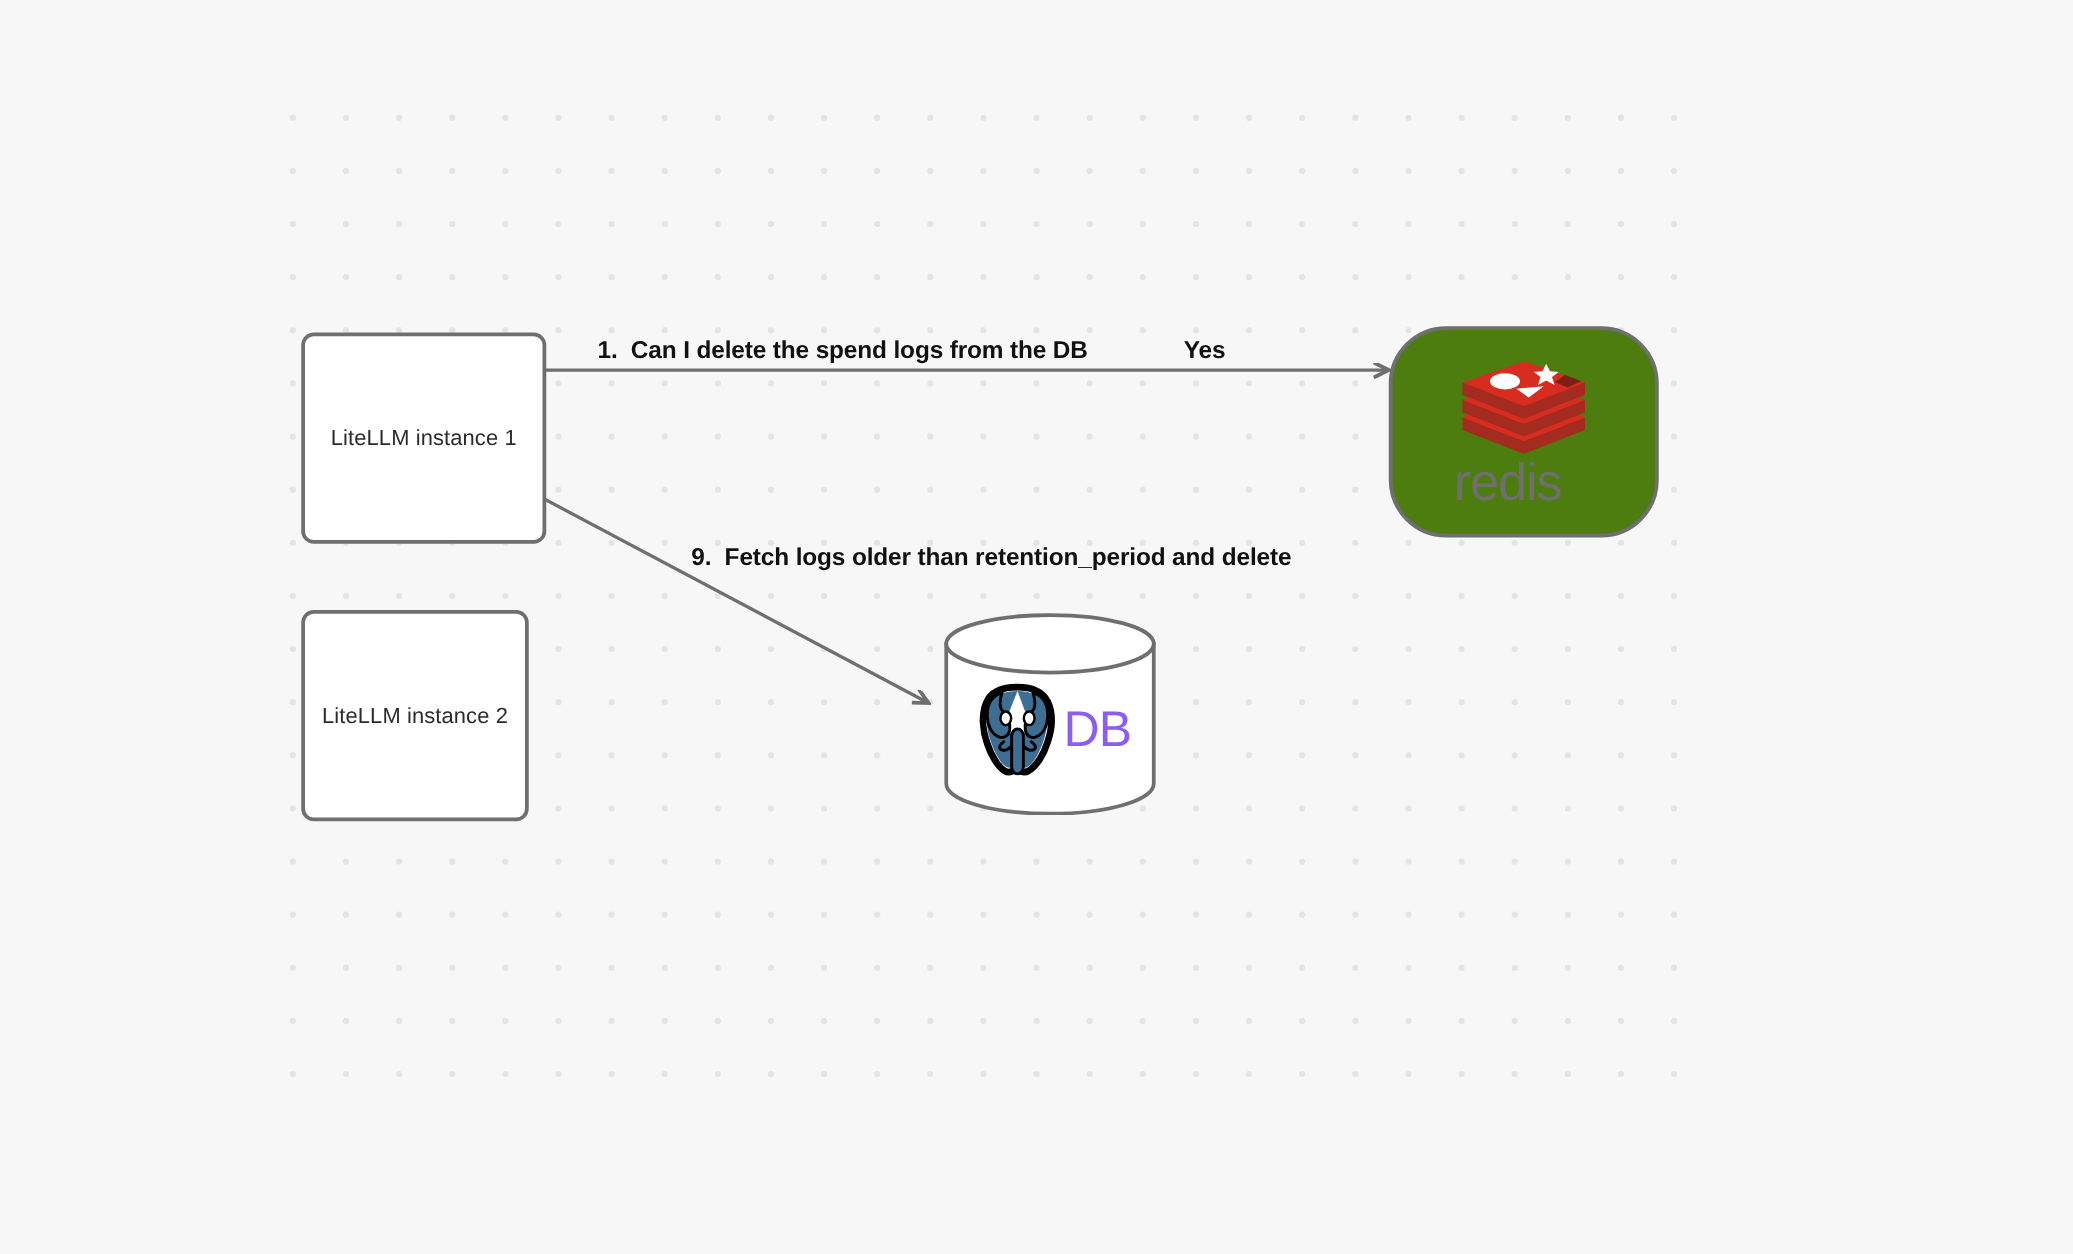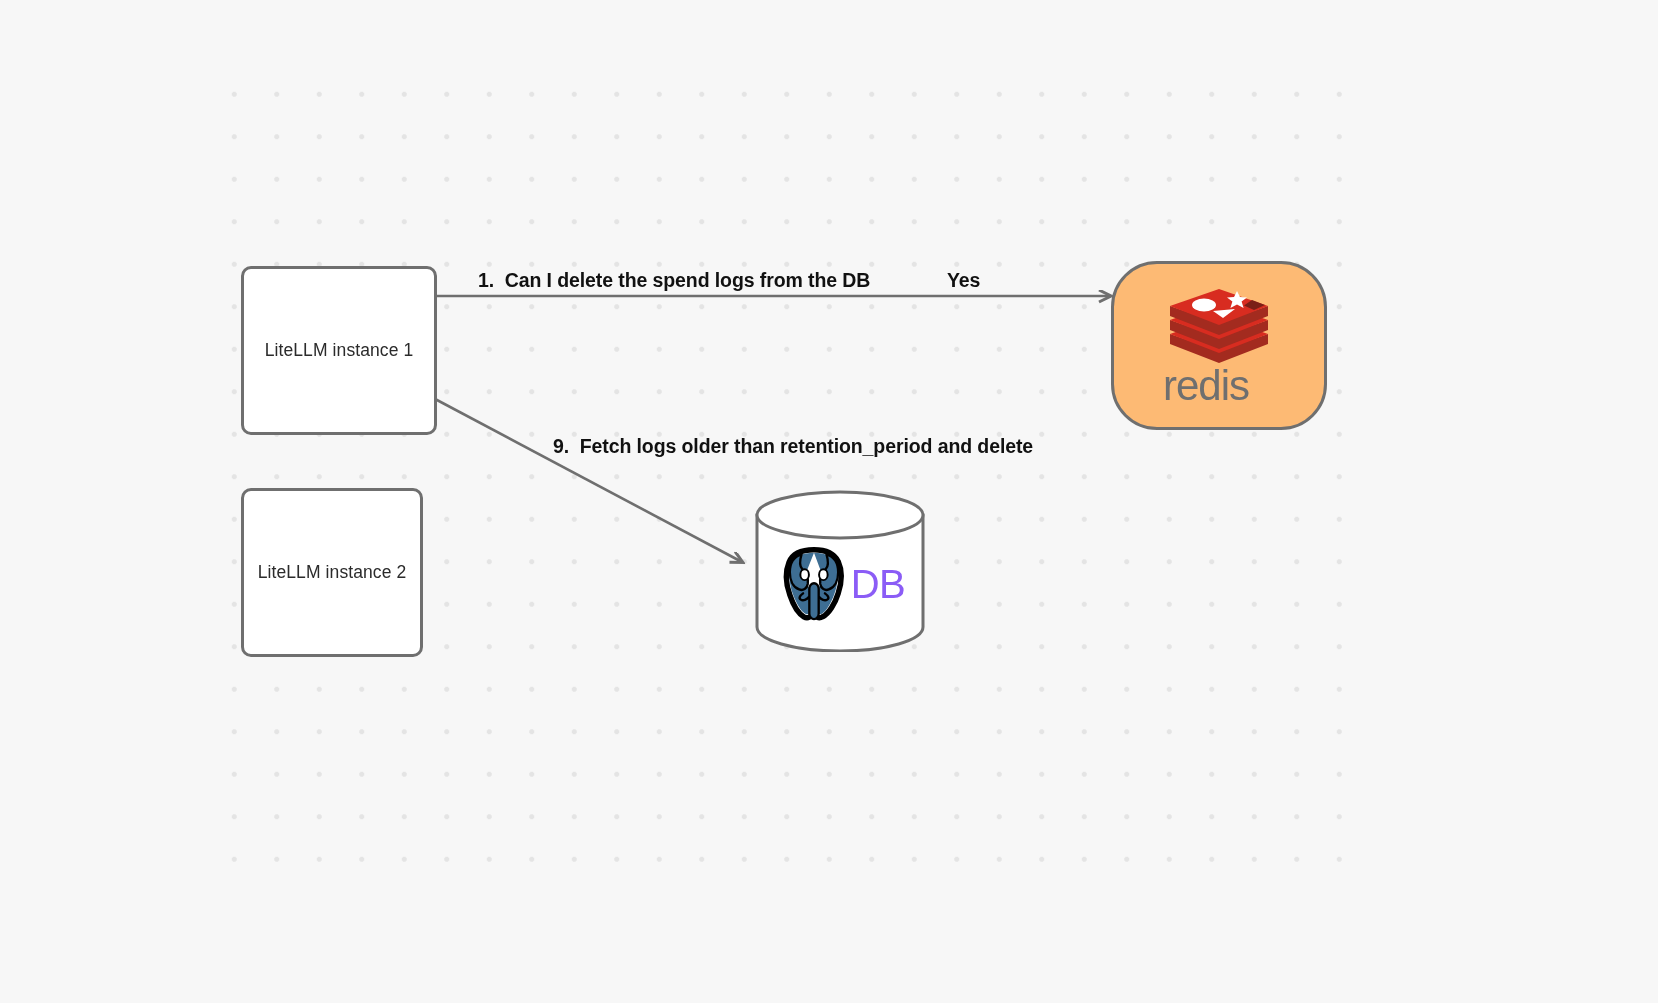--- a/index.html
+++ b/index.html
@@ -55,21 +55,21 @@
   #node-llm-2 { left: 241px; top: 488px; width: 182px; height: 169px; }
   #node-llm-3 { left: 241px; top: 714px; width: 169px; height: 169px; }
 
   
   #node-redis {
     position: absolute;
     left: 1111px;
     top: 261px;
     width: 216px;
     height: 169px;
-    background: #fdba74;
+    background: #4d7c0f;
     border: 3px solid #6f6f6f;
     border-radius: 46px;
     box-sizing: border-box;
     display: flex;
     flex-direction: column;
     align-items: center;
     justify-content: center;
   }
   #node-redis .redis-logo-wrap {
     display: flex;

